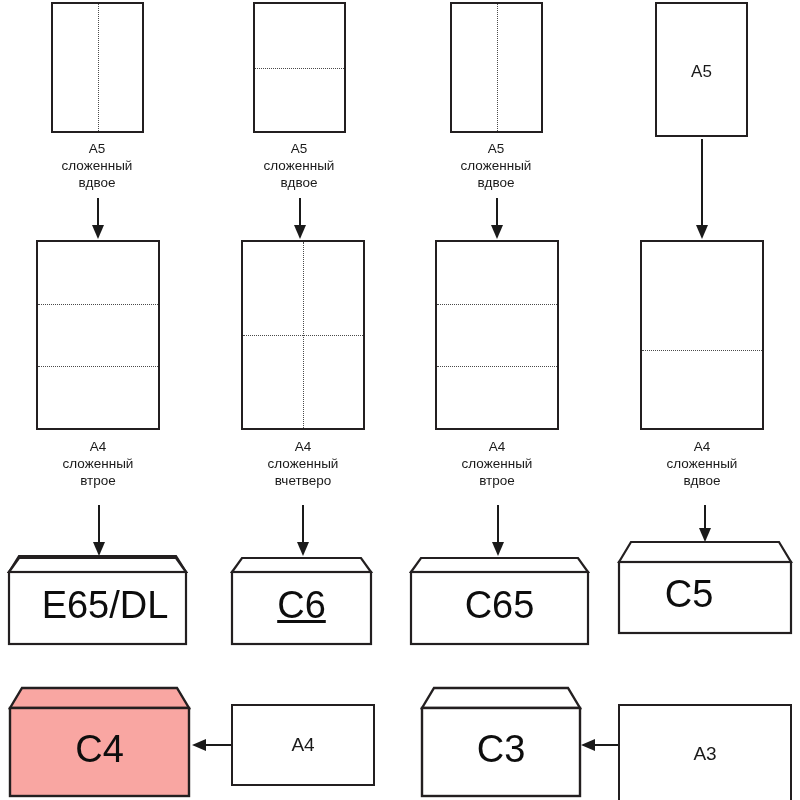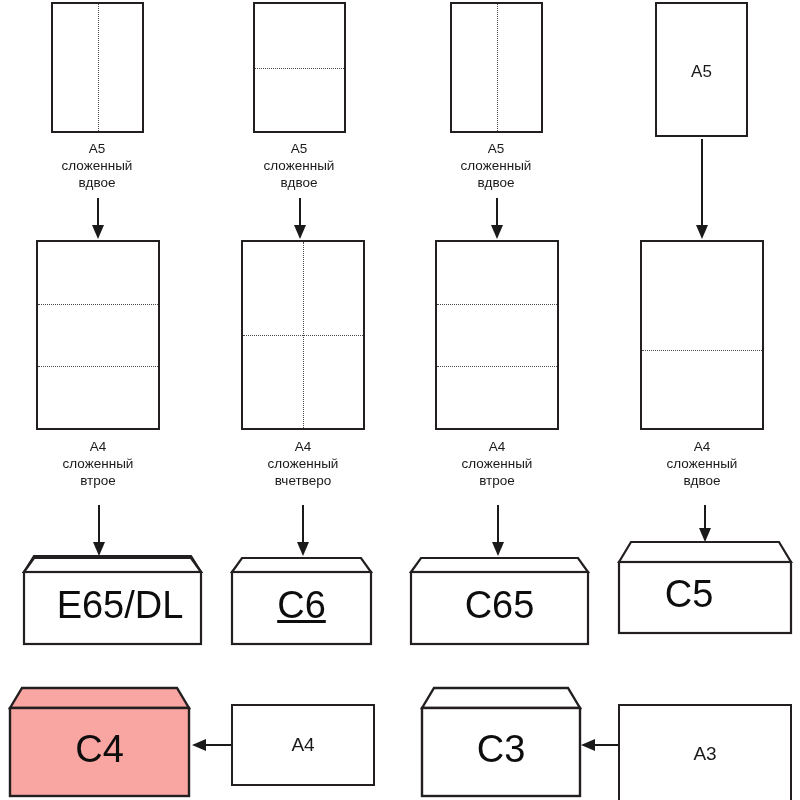--- a/index.html
+++ b/index.html
@@ -194,21 +194,21 @@
   </svg>
   <svg class="arrow-svg" style="left:490px; top:505px; width:16px; height:52px;" viewBox="0 0 16 52">
     <line x1="8" y1="0" x2="8" y2="41"></line>
     <polygon points="8,51 2,37 14,37"></polygon>
   </svg>
   <svg class="arrow-svg" style="left:697px; top:505px; width:16px; height:38px;" viewBox="0 0 16 38">
     <line x1="8" y1="0" x2="8" y2="27"></line>
     <polygon points="8,37 2,23 14,23"></polygon>
   </svg>
 
-  <div class="envelope" style="left:22px; top:556px; width:196px; height:90px;">
+  <div class="envelope" style="left:7px; top:556px; width:196px; height:90px;">
     <svg width="181" height="90" viewBox="0 0 181 90">
       <polygon points="2,72 12,56 169,56 179,72" fill="#ffffff" stroke="#231f20" stroke-width="2.2" transform="translate(0,-56) scale(1,1)" style="transform-origin:0 0;"></polygon>
       <path d="M2,16 L12,2 L169,2 L179,16 Z" fill="#ffffff" stroke="#231f20" stroke-width="2.2"></path>
       <rect x="2" y="16" width="177" height="72" fill="#ffffff" stroke="#231f20" stroke-width="2.2"></rect>
     </svg>
     <div class="env-label" style="top:28px;">E65/DL</div>
   </div>
 
   <div class="envelope" style="left:230px; top:556px; width:143px; height:90px;">
     <svg width="143" height="90" viewBox="0 0 143 90">

